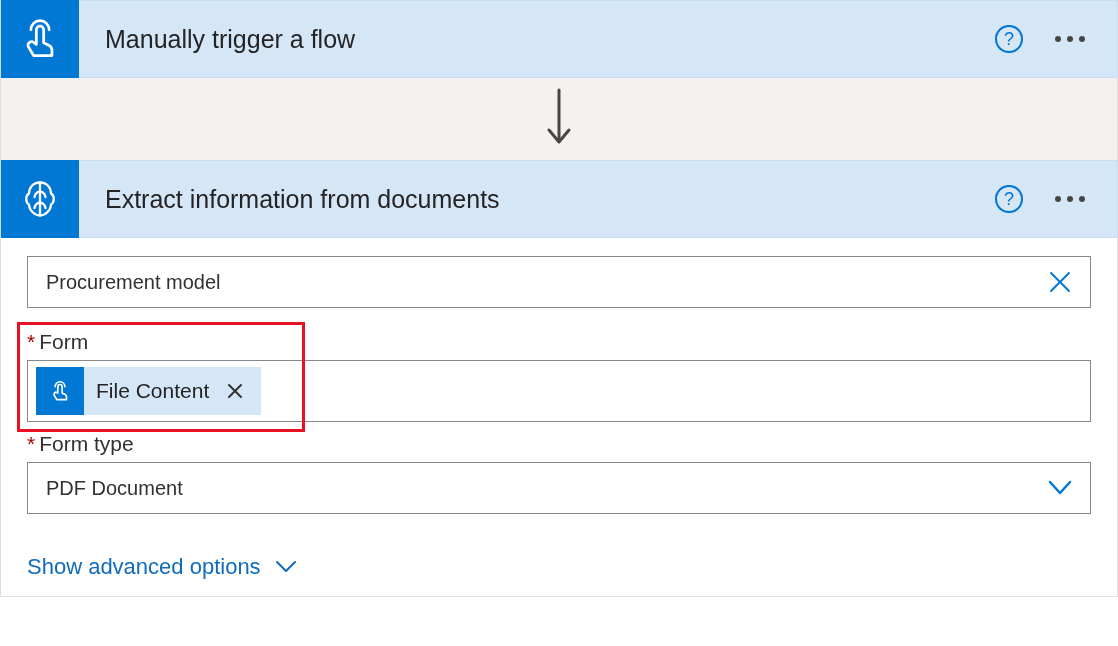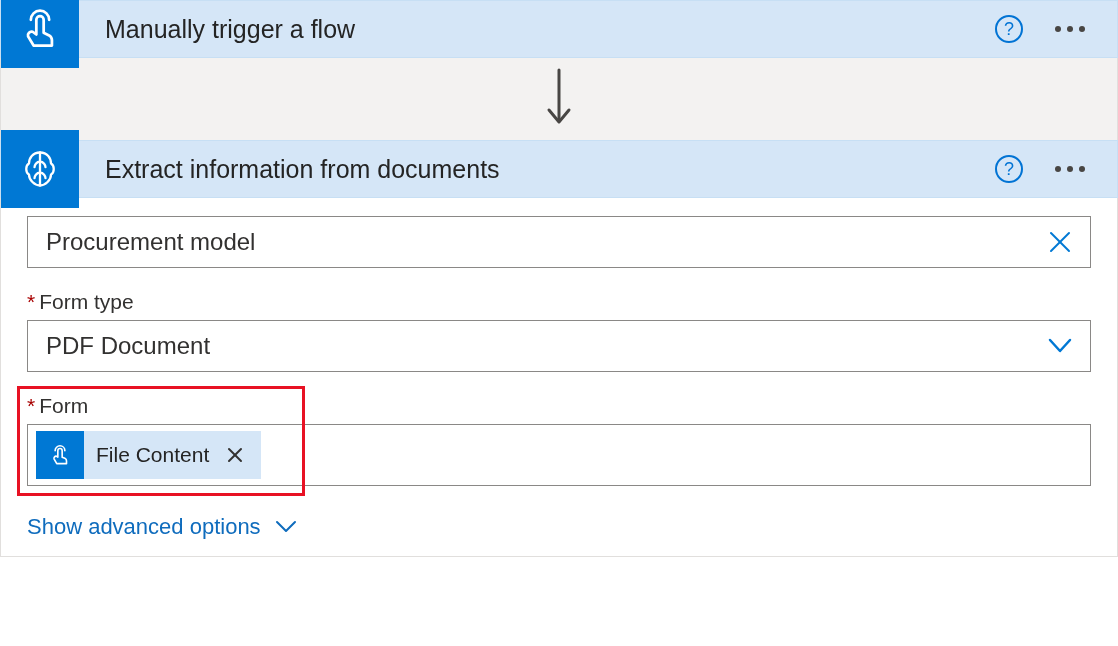--- a/index.html
+++ b/index.html
@@ -7,21 +7,21 @@
     font-family: "Segoe UI", -apple-system, sans-serif;
     background: #ffffff;
     width: 1118px;
     color: #323130;
   }
   .card-header {
     display: flex;
     align-items: center;
     background: #d5e6f7;
     border: 1px solid #c7dff4;
-    height: 58px;
+    height: 78px;
     position: relative;
   }
   .icon-tile {
     width: 78px;
     height: 78px;
     background: #0078d4;
     display: flex;
     align-items: center;
     justify-content: center;
     flex-shrink: 0;
@@ -94,21 +94,21 @@
   .req { color: #a80000; margin-right: 4px; }
   .input-row {
     border: 1px solid #8a8886;
     display: flex;
     align-items: center;
     min-height: 52px;
     padding: 0 12px 0 18px;
     background: #fff;
   }
   .input-value {
-    font-size: 24px;
+    font-size: 20px;
     color: #323130;
     flex: 1;
   }
   .input-action {
     background: none;
     border: none;
     cursor: pointer;
     padding: 6px;
     display: flex;
     align-items: center;
@@ -241,37 +241,20 @@
 
   
   <div class="form-group">
     <div class="input-row">
       <span class="input-value">Procurement model</span>
       <button class="input-action x-blue">
         <svg viewBox="0 0 24 24">
             <g fill="none" stroke-width="2" stroke-linecap="round">
               <line x1="3" y1="3" x2="21" y2="21"></line>
               <line x1="21" y1="3" x2="3" y2="21"></line>
-            </g>
-          </svg>
-      </button>
-    </div>
-  </div>
-
-  
-  <div class="form-group">
-    <label class="form-label">
-      <span class="req">*</span><span>Form type</span>
-    </label>
-    <div class="input-row">
-      <span class="input-value">PDF Document</span>
-      <button class="input-action chevron-blue">
-        <svg viewBox="0 0 24 16">
-            <g fill="none" stroke-width="2.5" stroke-linecap="round" stroke-linejoin="round">
-              <polyline points="2,2 12,13 22,2"></polyline>
             </g>
           </svg>
       </button>
     </div>
   </div>
 
   
   <div class="form-group form-group-form group-form-wrap">
     <div class="hl"></div>
     <label class="form-label">
@@ -293,20 +276,37 @@
               <g fill="none" stroke-linecap="round">
                 <line x1="2" y1="2" x2="14" y2="14"></line>
                 <line x1="14" y1="2" x2="2" y2="14"></line>
               </g>
             </svg>
         </button>
       </span>
     </div>
   </div>
 
+  
+  <div class="form-group">
+    <label class="form-label">
+      <span class="req">*</span><span>Form type</span>
+    </label>
+    <div class="input-row">
+      <span class="input-value">PDF Document</span>
+      <button class="input-action chevron-blue">
+        <svg viewBox="0 0 24 16">
+            <g fill="none" stroke-width="2.5" stroke-linecap="round" stroke-linejoin="round">
+              <polyline points="2,2 12,13 22,2"></polyline>
+            </g>
+          </svg>
+      </button>
+    </div>
+  </div>
+
   <a class="adv-link">
     <span>Show advanced options</span>
     <svg viewBox="0 0 22 14">
         <g fill="none" stroke-width="2" stroke-linecap="round" stroke-linejoin="round">
           <polyline points="2,2 11,11 20,2"></polyline>
         </g>
       </svg>
   </a>
 
 </div>

